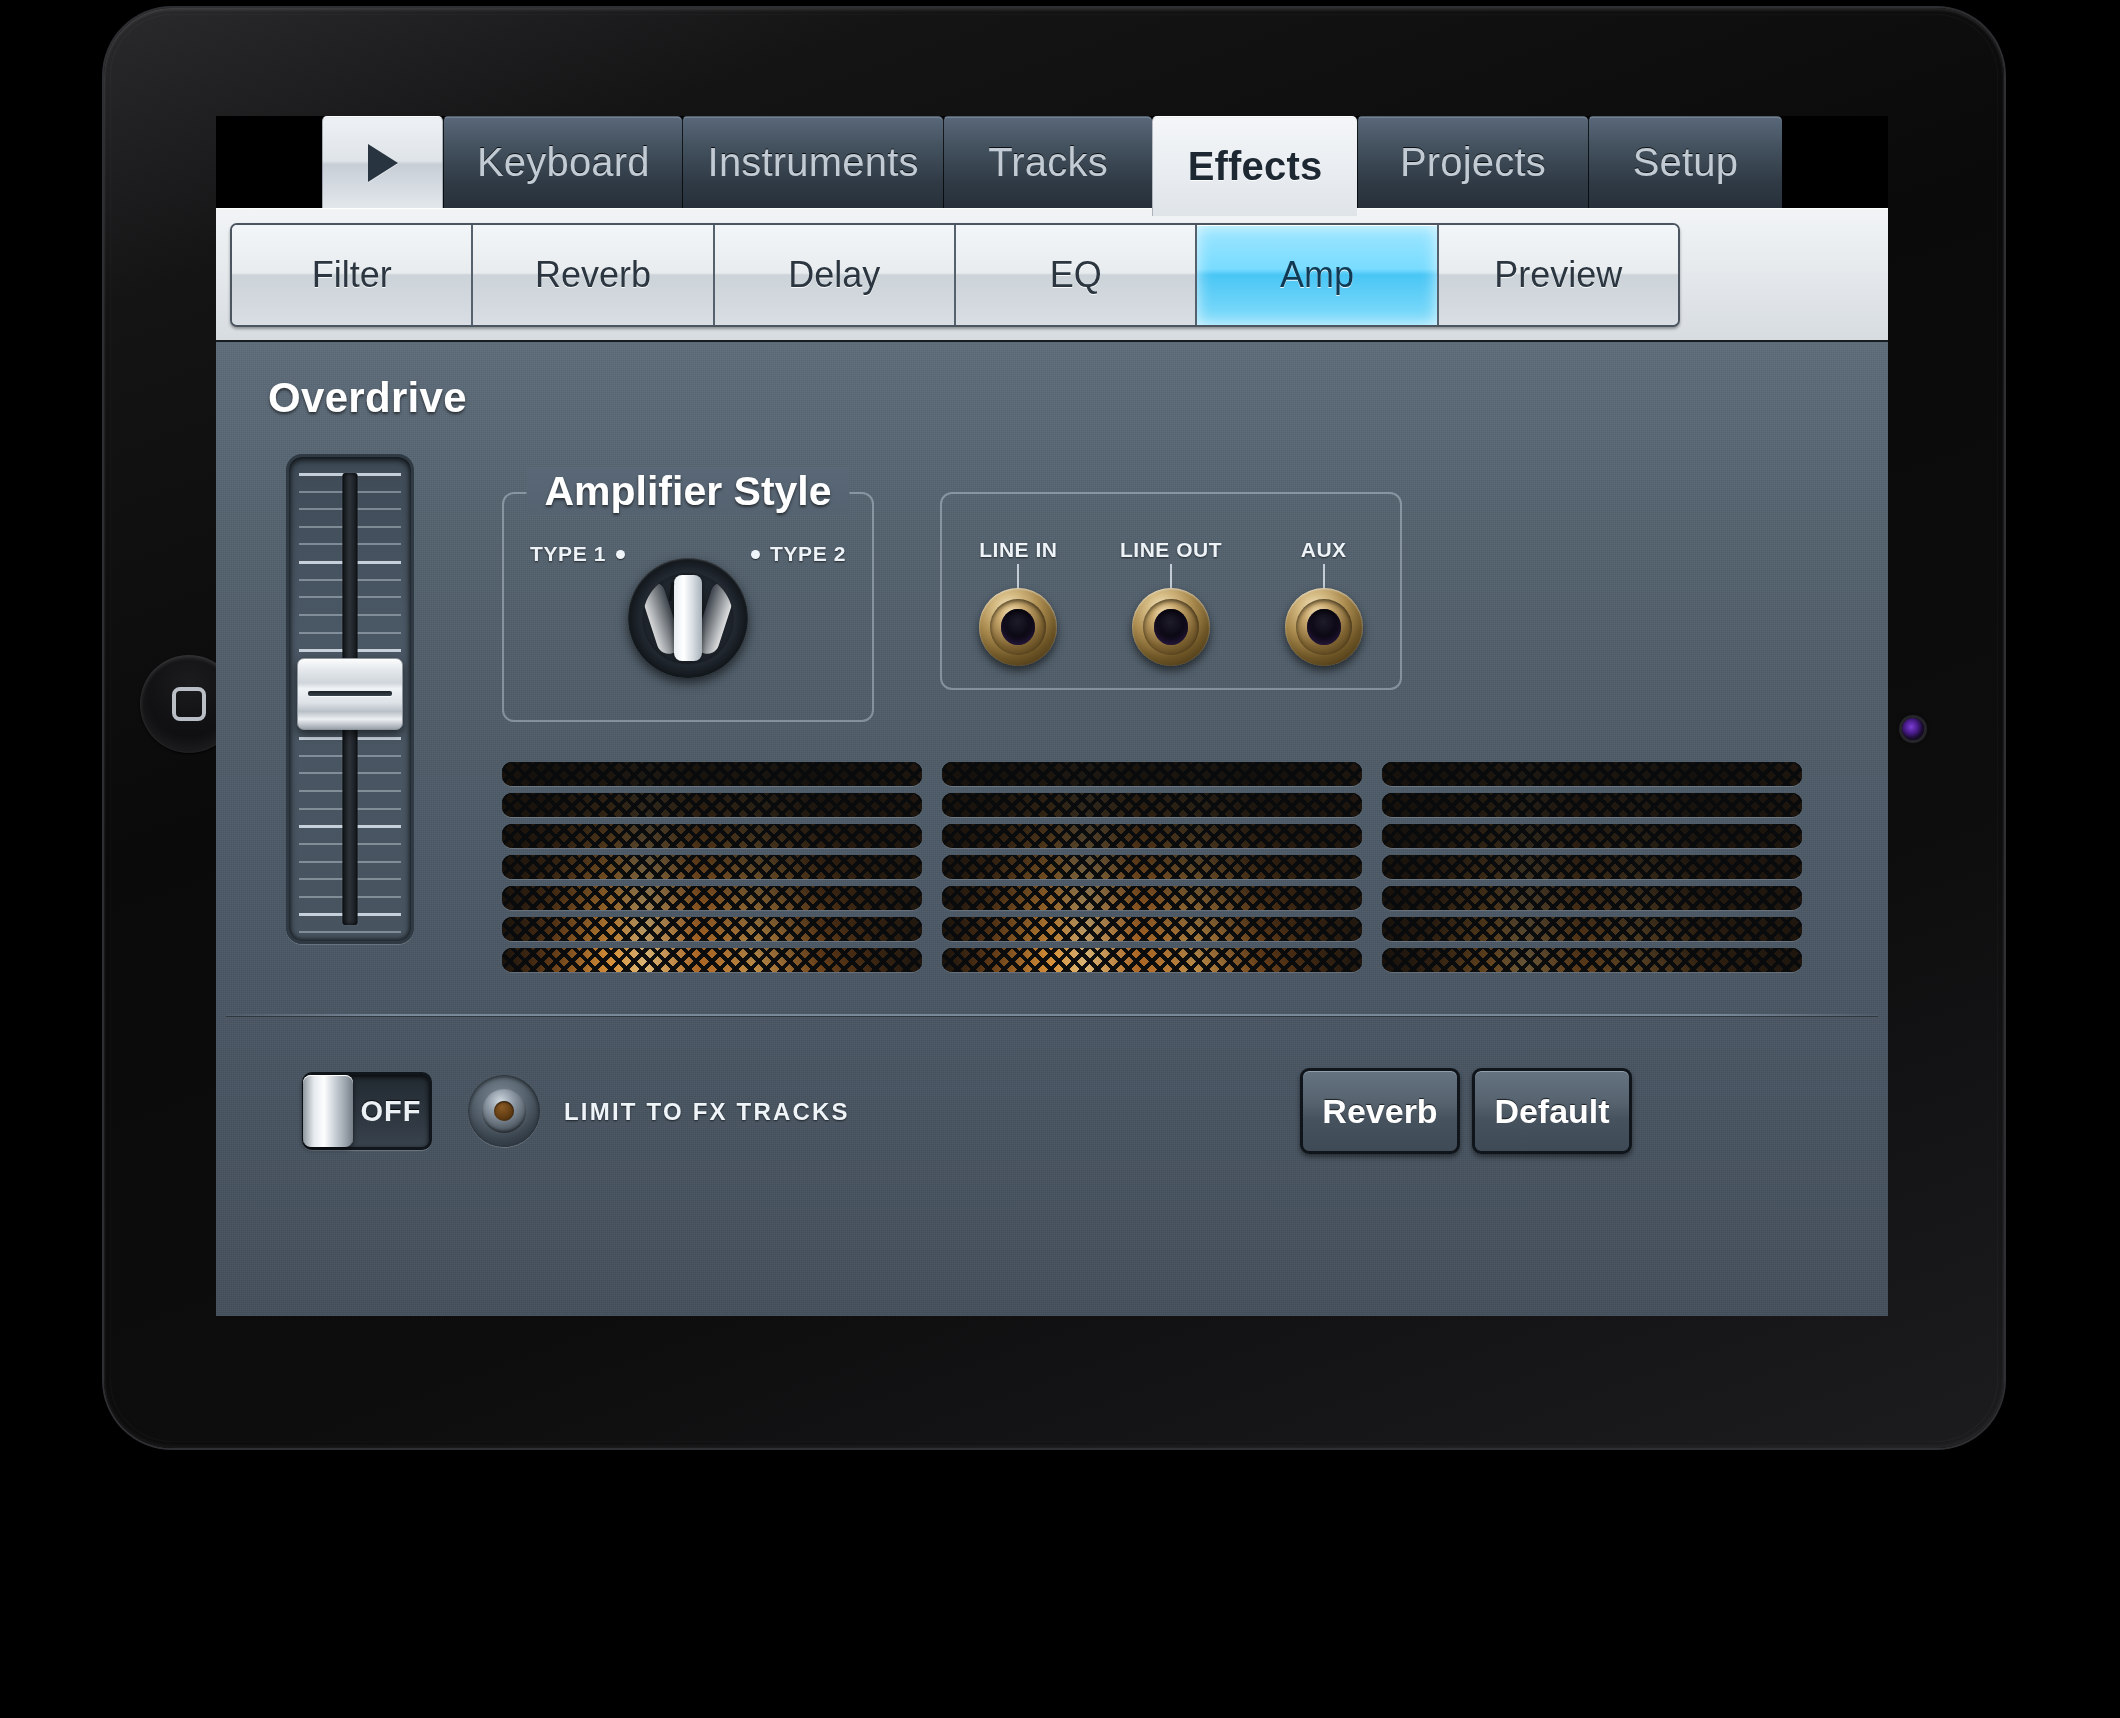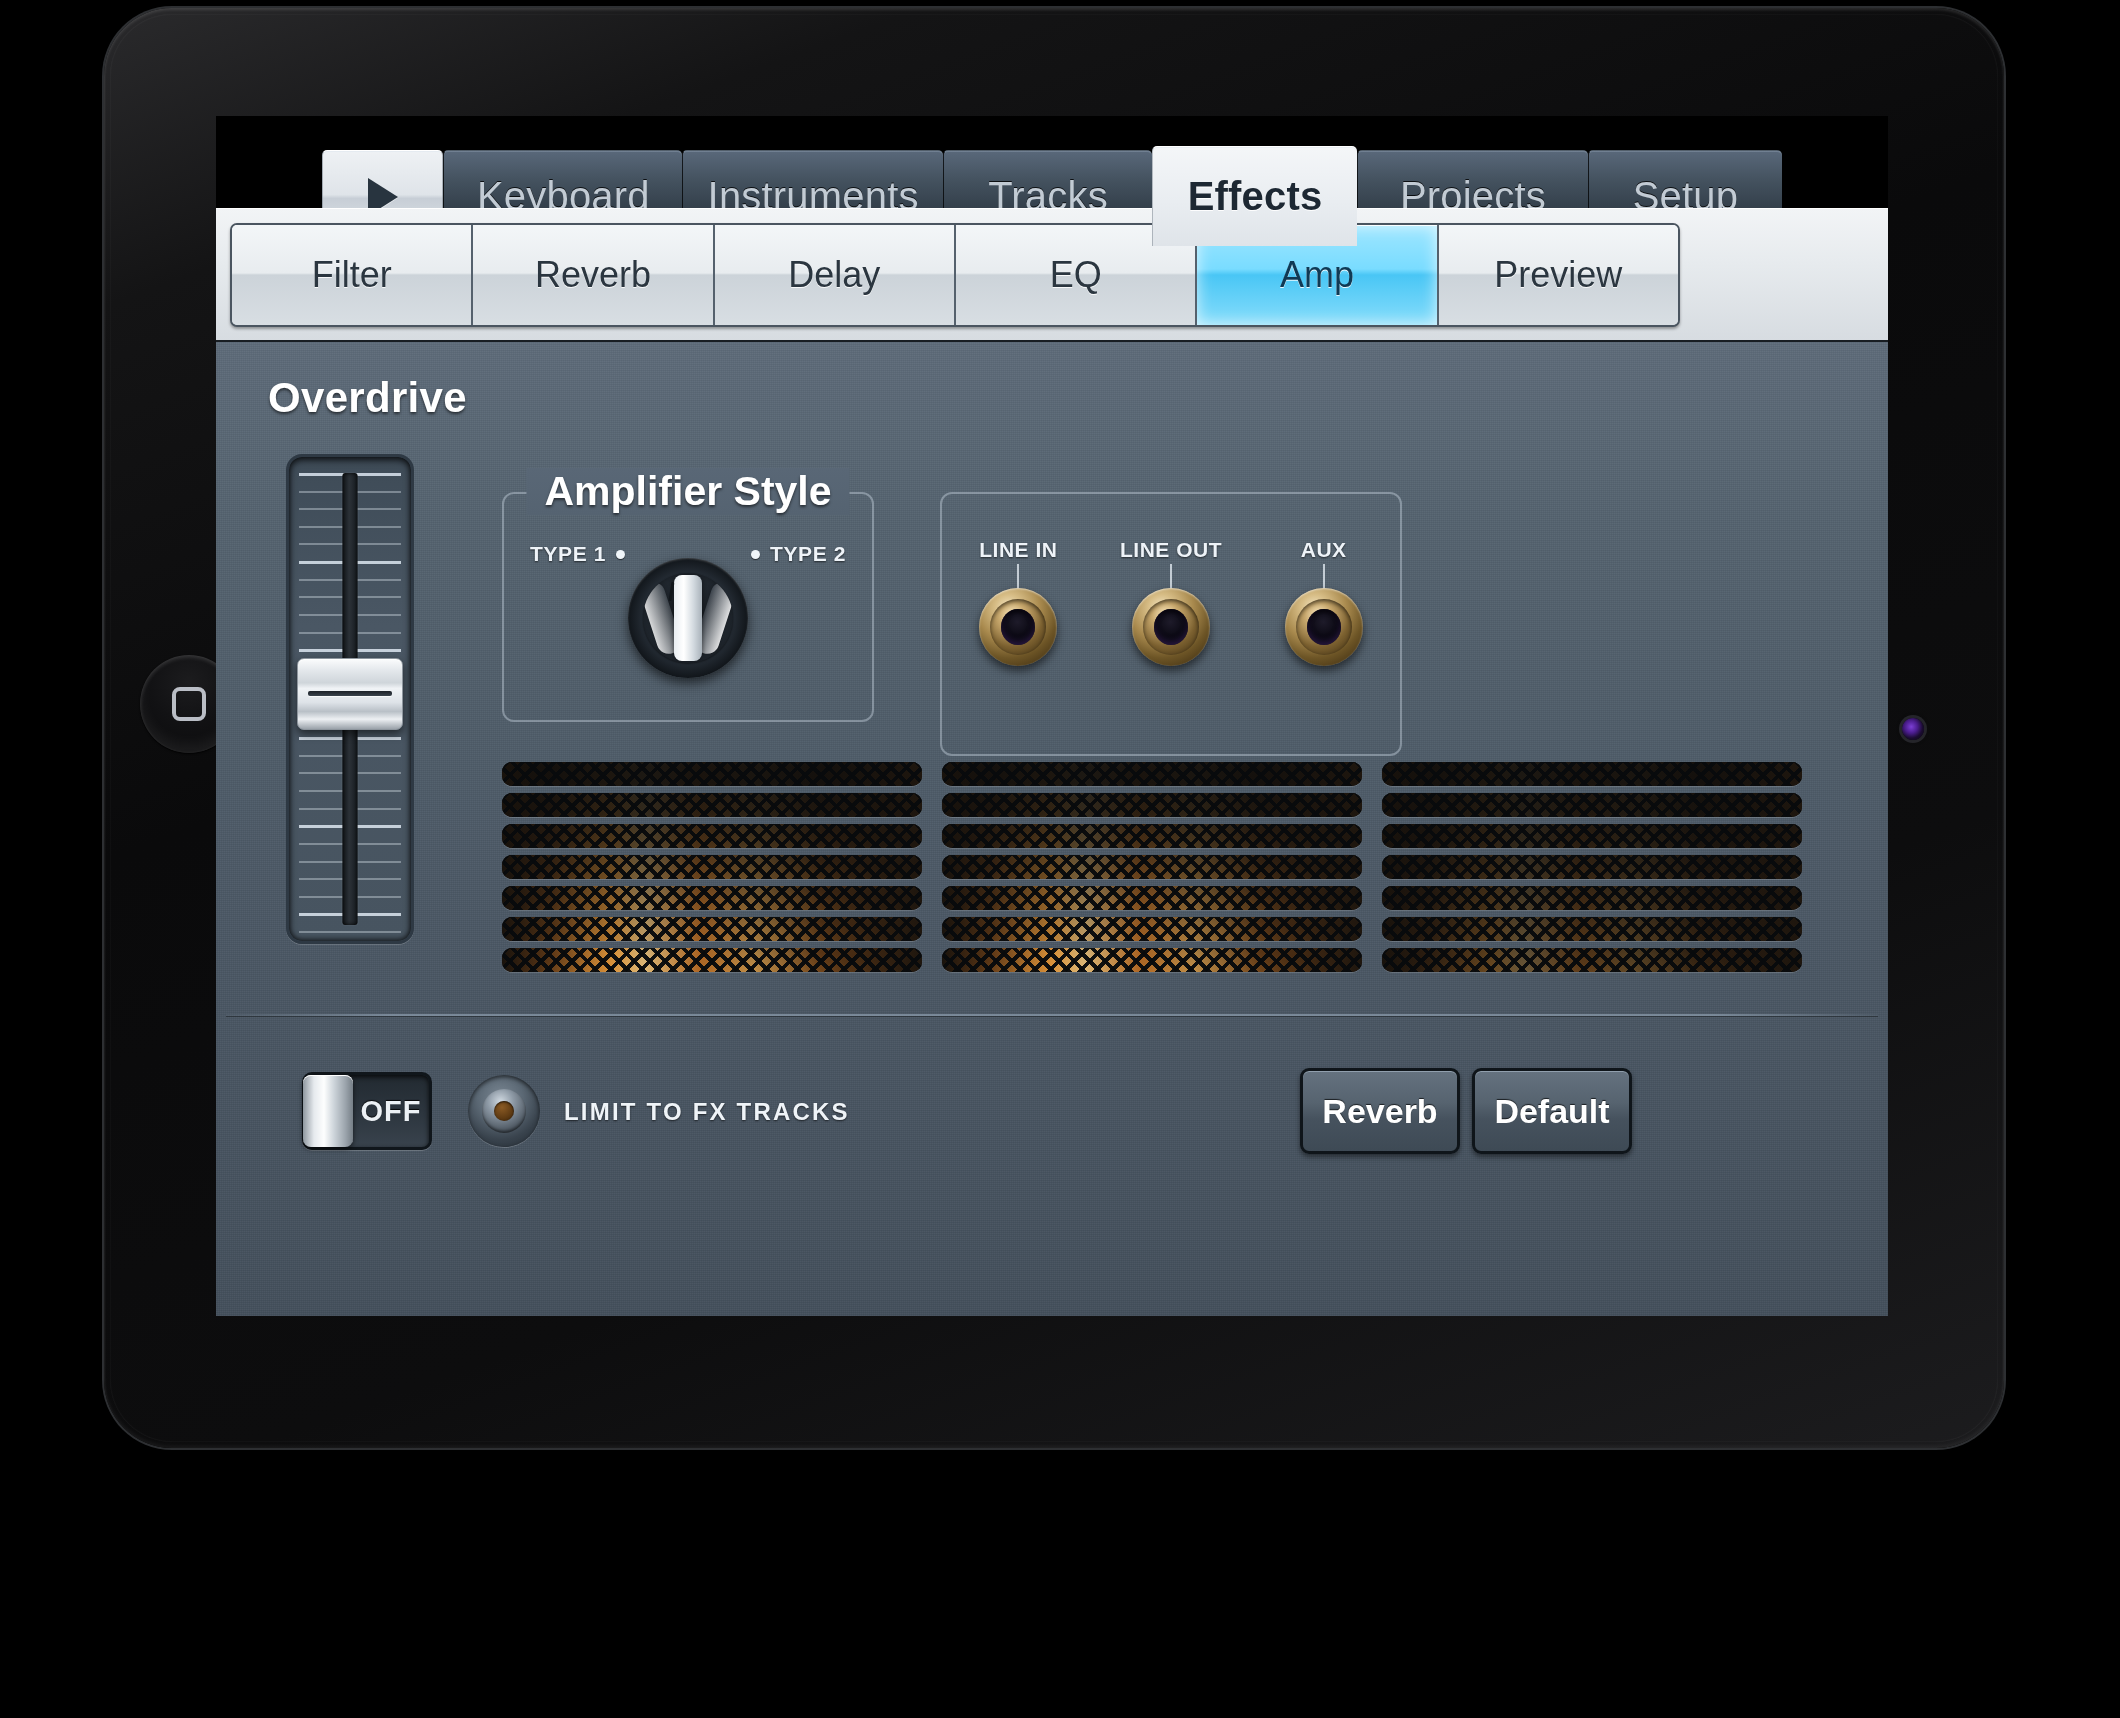--- a/index.html
+++ b/index.html
@@ -83,21 +83,21 @@
   }
 
   
   .tabbar {
     position: absolute;
     left: 106px;
     top: 0px;
     width: 1460px;
     height: 160px;
     display: flex;
-    align-items: center;
+    align-items: flex-start;
   }
   .maintab {
     position: relative;
     height: 92px;
     display: flex;
     align-items: center;
     justify-content: center;
     font-size: 40px;
     letter-spacing: .2px;
     color: #c2cbd4;
@@ -293,21 +293,21 @@
     padding: 0 18px;
     font-size: 41px;
     font-weight: bold;
     color: #ffffff;
     text-shadow: 0 2px 3px rgba(0,0,0,0.55);
     white-space: nowrap;
     background:
       linear-gradient(180deg, #596776 0%, #556371 100%);
   }
   #amp-style-fs { left: 286px; top: 150px; width: 372px; height: 230px; }
-  #jacks-fs     { left: 724px; top: 150px; width: 462px; height: 264px; }
+  #jacks-fs     { left: 724px; top: 150px; width: 462px; height: 198px; }
 
   
   .knob-row {
     position: absolute;
     top: 48px;
     left: 0; right: 0;
     display: flex;
     align-items: center;
     justify-content: center;
     gap: 10px;

